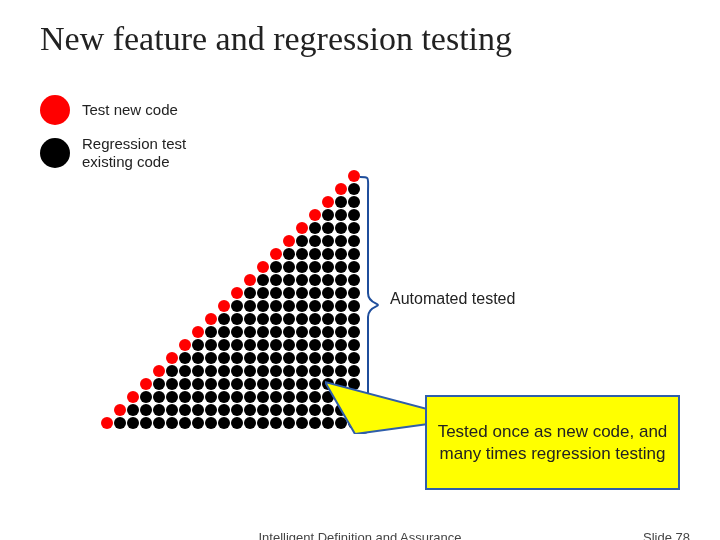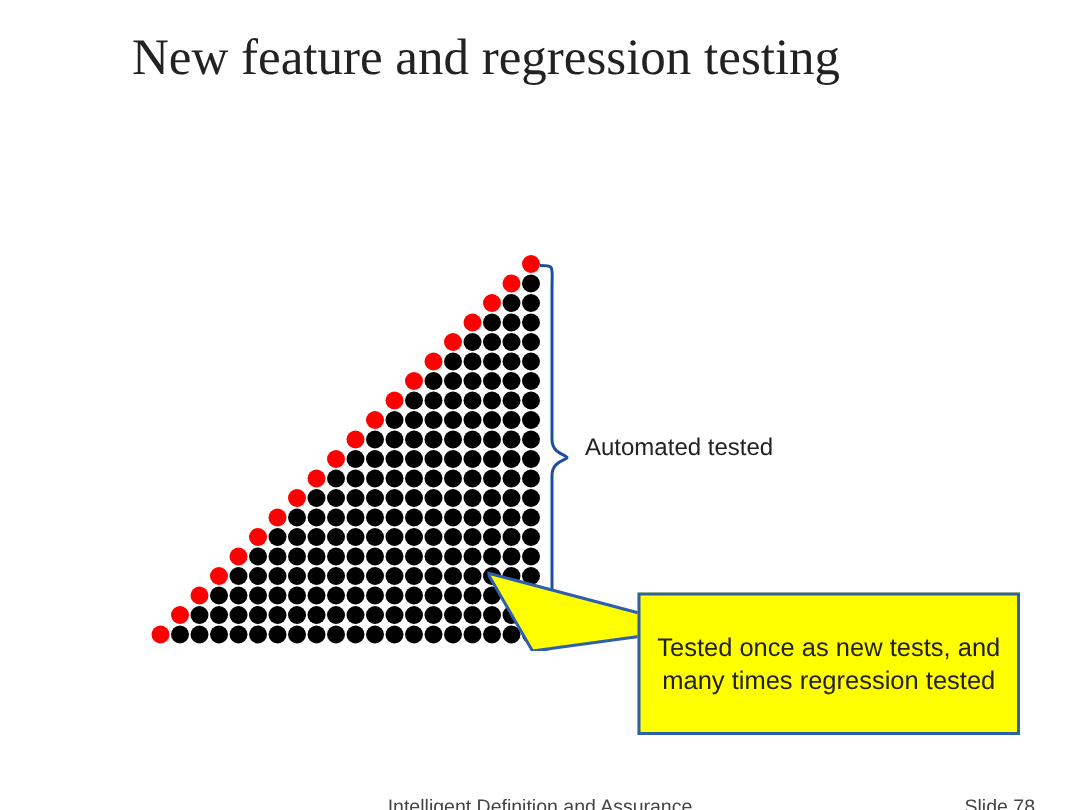--- a/index.html
+++ b/index.html
@@ -9,21 +9,20 @@
     background: #fff;
     font-family: Georgia, 'Times New Roman', serif;
     position: relative;
     overflow: hidden;
   }
   .title {
     font-size: 34px;
     color: #222;
     padding: 20px 0 0 40px;
     font-weight: normal;
-    margin-left: 48px;
   }
   .legend {
     position: absolute;
     top: 95px;
     left: 40px;
   }
   .legend-row {
     display: flex;
     align-items: center;
     margin-bottom: 10px;
@@ -118,20 +117,28 @@
     position: absolute;
     right: 30px;
   }
 </style>
 </head>
 <body>
 
 <h1 class="title">New feature and regression testing</h1>
 
 <div class="legend">
+  <div class="legend-row">
+    <div class="legend-dot dot-red"></div>
+    <div class="legend-text">Test new code</div>
+  </div>
+  <div class="legend-row">
+    <div class="legend-dot dot-black"></div>
+    <div class="legend-text">Regression test<br>existing code</div>
+  </div>
 </div>
 
 <div class="triangle" id="triangle">
     <div class="tri-row">
       <div class="tri-dot" style="background: rgb(255, 0, 0);"></div>
     </div>
     <div class="tri-row">
       <div class="tri-dot" style="background: rgb(255, 0, 0);"></div>
       <div class="tri-dot" style="background: rgb(0, 0, 0);"></div>
     </div>
@@ -388,21 +395,21 @@
 
 <div class="auto-label">Automated tested</div>
 
 <div class="callout-arrow">
   <svg width="140" height="70" viewBox="0 0 140 70">
     <polygon points="140,55 30,70 0,18" fill="#ffff00" stroke="#2f5eaa" stroke-width="2"></polygon>
   </svg>
 </div>
 
 <div class="callout">
-  <span>Tested once as new tests, and many times regression tested</span>
+  <span>Tested once as new code, and many times regression testing</span>
 </div>
 
 <div class="footer">
   <span class="footer-center">Intelligent Definition and Assurance</span>
   <span class="footer-right">
     <span>Slide </span><span>78</span>
   </span>
 </div>
 
 </body></html>

